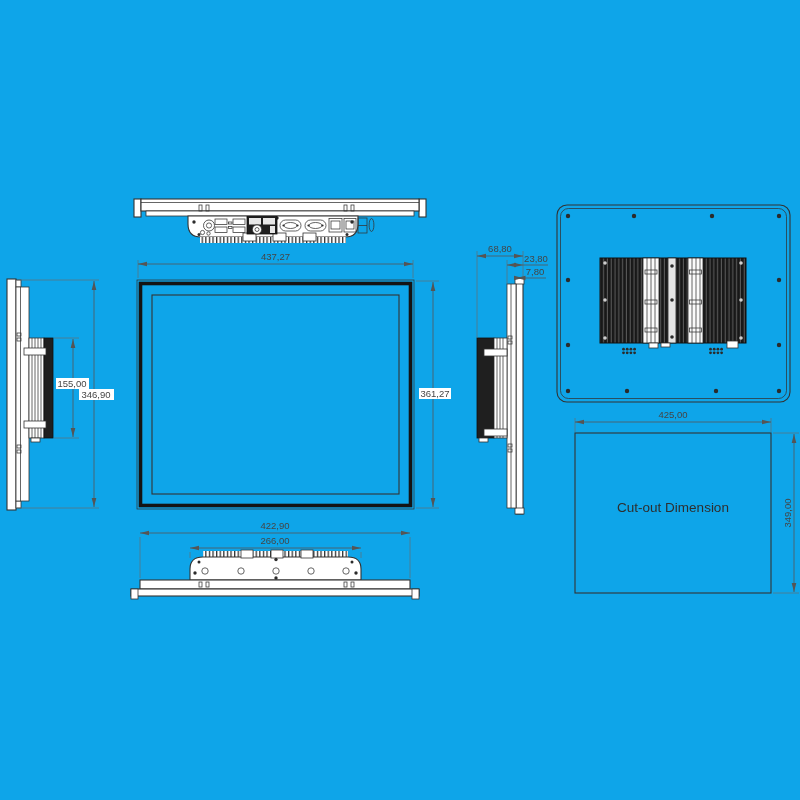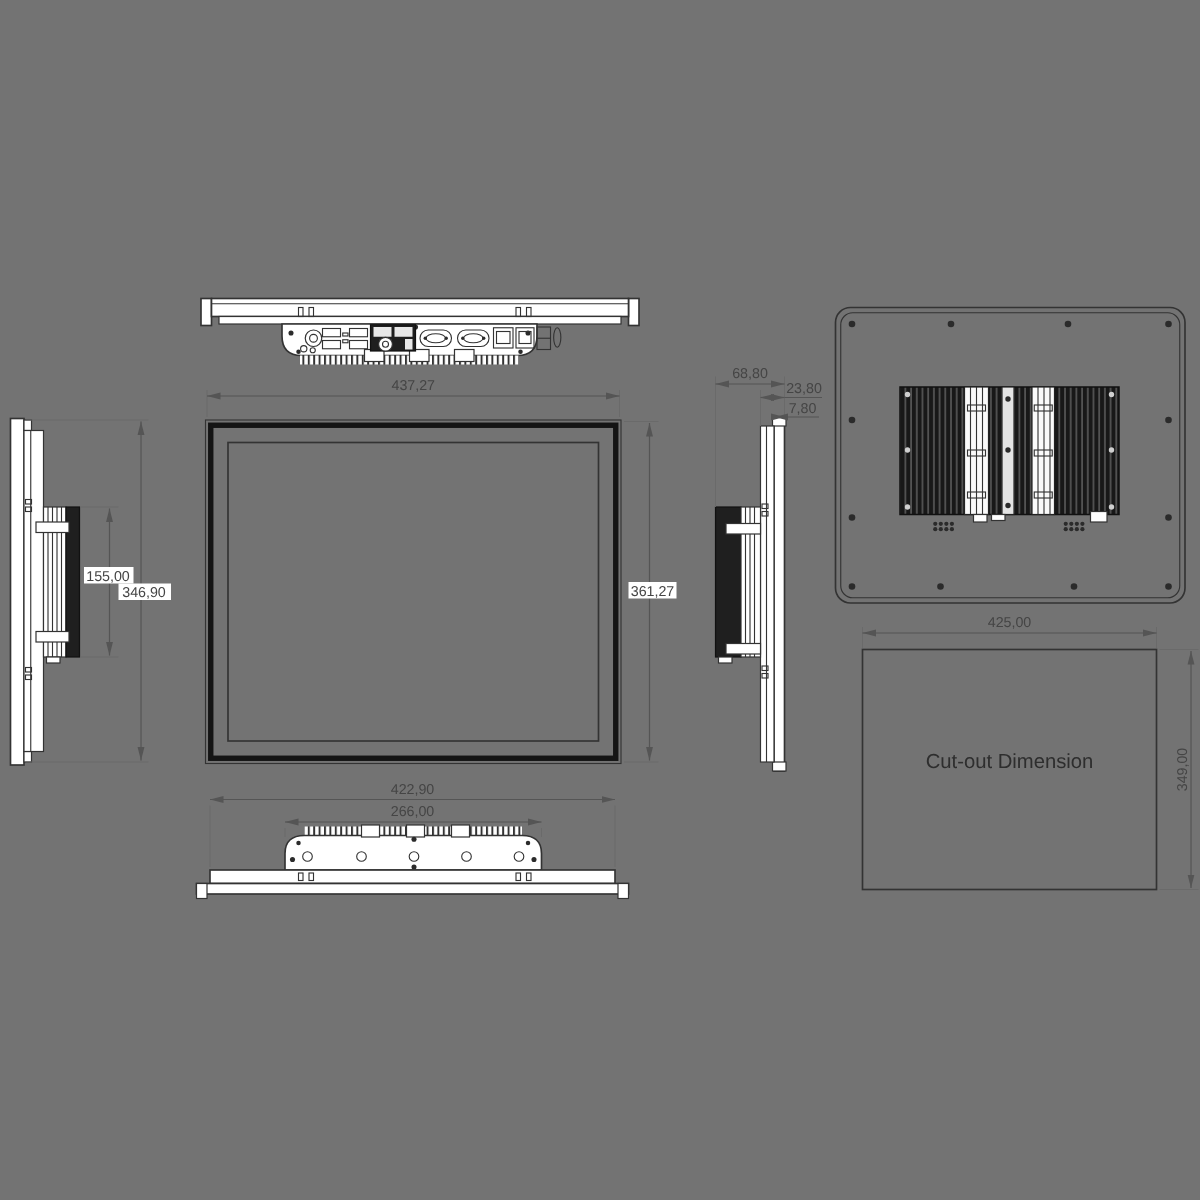--- a/index.html
+++ b/index.html
@@ -1,16 +1,16 @@
 <!DOCTYPE html>
 <html><head>
 <meta charset="utf-8">
 <style>
   html,body{margin:0;padding:0;background:#fff;}
-  #canvas{width:800px;height:800px;position:relative;background:#737373;}
+  #canvas{width:800px;height:800px;position:relative;background:#0ea5e9;}
   svg{display:block;}
   .ln   {fill:none;stroke:#333;stroke-width:1.1;}
   .lnt  {fill:none;stroke:#333;stroke-width:0.75;}
   .fillw{fill:#fff;stroke:#333;stroke-width:1.1;}
   .fillwt{fill:#fff;stroke:#333;stroke-width:0.8;}
   .dark {fill:#1f1f1f;stroke:#111;stroke-width:0.8;}
   .thick{fill:none;stroke:#141414;stroke-width:3.6;}
   .ext  {stroke:#6a6a6a;stroke-width:0.65;fill:none;}
   .dim  {stroke:#555;stroke-width:0.8;fill:none;}
   .dtxt {font:9.5px "Liberation Sans",sans-serif;fill:#454545;}

